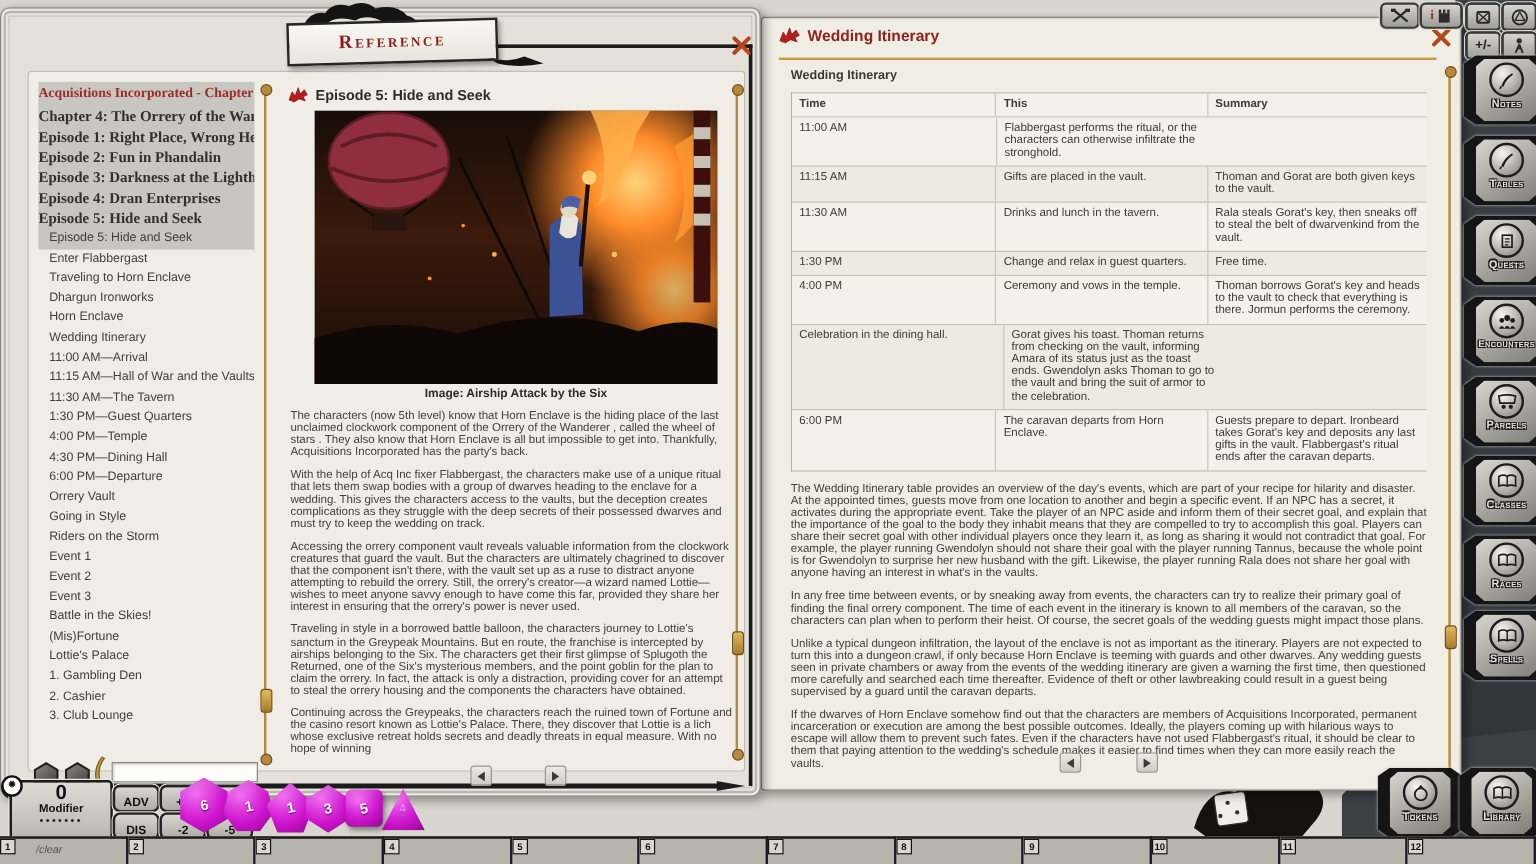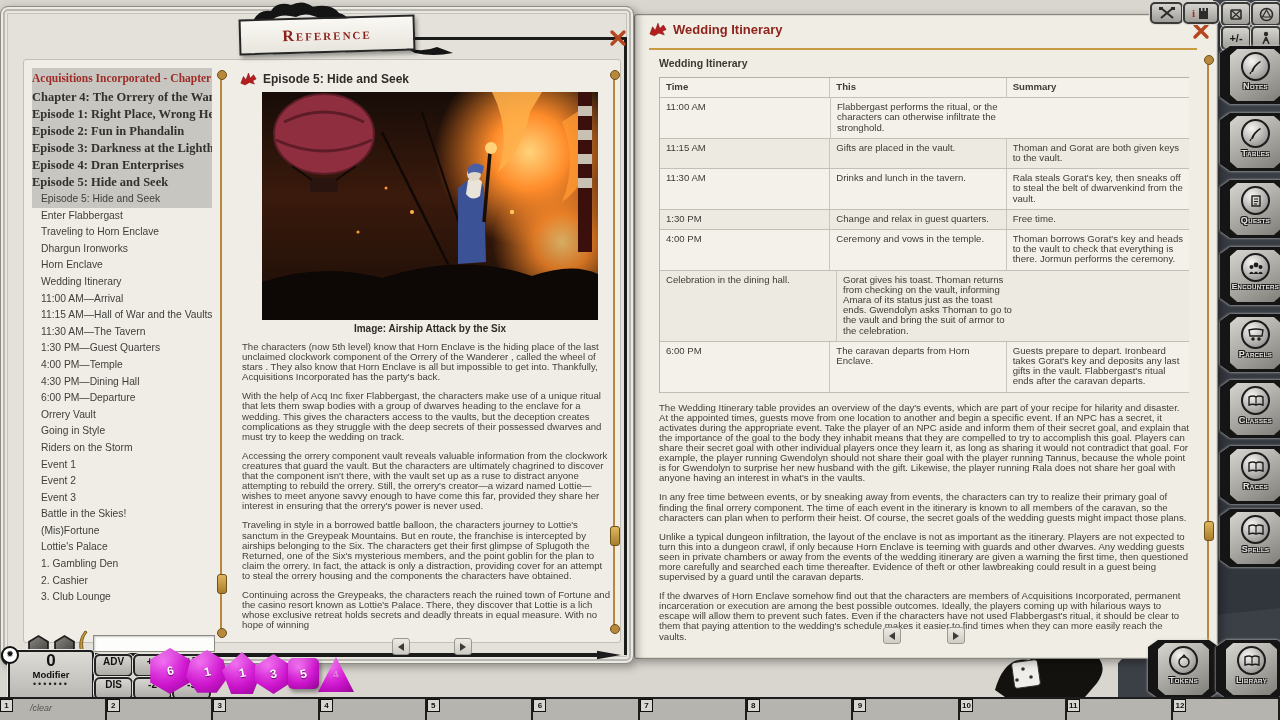--- a/index.html
+++ b/index.html
@@ -131,21 +131,21 @@
   #modifier-box{left:8px;top:650px;width:82px;height:47px;background:linear-gradient(#dddbd6,#b9b7b2);
      border:2px solid #1c1c1c;border-radius:4px;box-shadow:0 0 0 1px #e8e8e4;z-index:25;
      display:flex;flex-direction:column;align-items:center;}
   #mod-value{font-size:17px;font-weight:bold;color:#111;line-height:18px;}
   #mod-label{font-size:9.5px;font-weight:bold;color:#111;line-height:10px;}
   #mod-dots{letter-spacing:2px;font-size:9px;color:#222;line-height:8px;}
   #mod-gear{left:1px;top:646px;width:14px;height:14px;background:#fff;border:2px solid #111;border-radius:50%;
      z-index:26;font-size:9px;line-height:13px;text-align:center;color:#111;}
   .mod-btn{position:absolute;width:35px;height:19px;background:linear-gradient(#d8d6d1,#aeaca7);
      border:2px solid #242424;border-radius:6px;font-size:10px;font-weight:bold;color:#111;
-     display:flex;align-items:flex-start;justify-content:center;z-index:25;box-shadow:0 0 0 1px #e4e4e0;}
+     display:flex;align-items:flex-end;justify-content:center;z-index:25;box-shadow:0 0 0 1px #e4e4e0;}
 
   #dice-row{left:146px;top:646px;width:220px;height:52px;z-index:25;}
   .die{position:absolute;display:flex;align-items:center;justify-content:center;
      background:radial-gradient(circle at 35% 30%,#f succ066af0,#cc14cc 55%,#8d068d);}
   .die{background:radial-gradient(circle at 35% 30%,#ef63ef,#cc14cc 55%,#8d068d);filter:drop-shadow(2px 3px 2px rgba(0,0,0,.4));}
   .die .face{color:#fff;font-weight:bold;font-size:12px;text-shadow:0 1px 1px #6d086d;transform:rotate(-12deg);}
   .die.d20{left:2px;top:2px;width:44px;height:46px;clip-path:polygon(50% 0,95% 25%,95% 75%,50% 100%,5% 75%,5% 25%);}
   .die.d12{left:40px;top:4px;width:42px;height:44px;clip-path:polygon(50% 0,89% 22%,100% 62%,73% 97%,27% 97%,0 62%,11% 22%);}
   .die.d10{left:76px;top:6px;width:40px;height:42px;clip-path:polygon(50% 0,100% 44%,77% 100%,23% 100%,0 44%);}
   .die.d8{left:109px;top:8px;width:37px;height:40px;clip-path:polygon(50% 0,100% 30%,100% 70%,50% 100%,0 70%,0 30%);}

